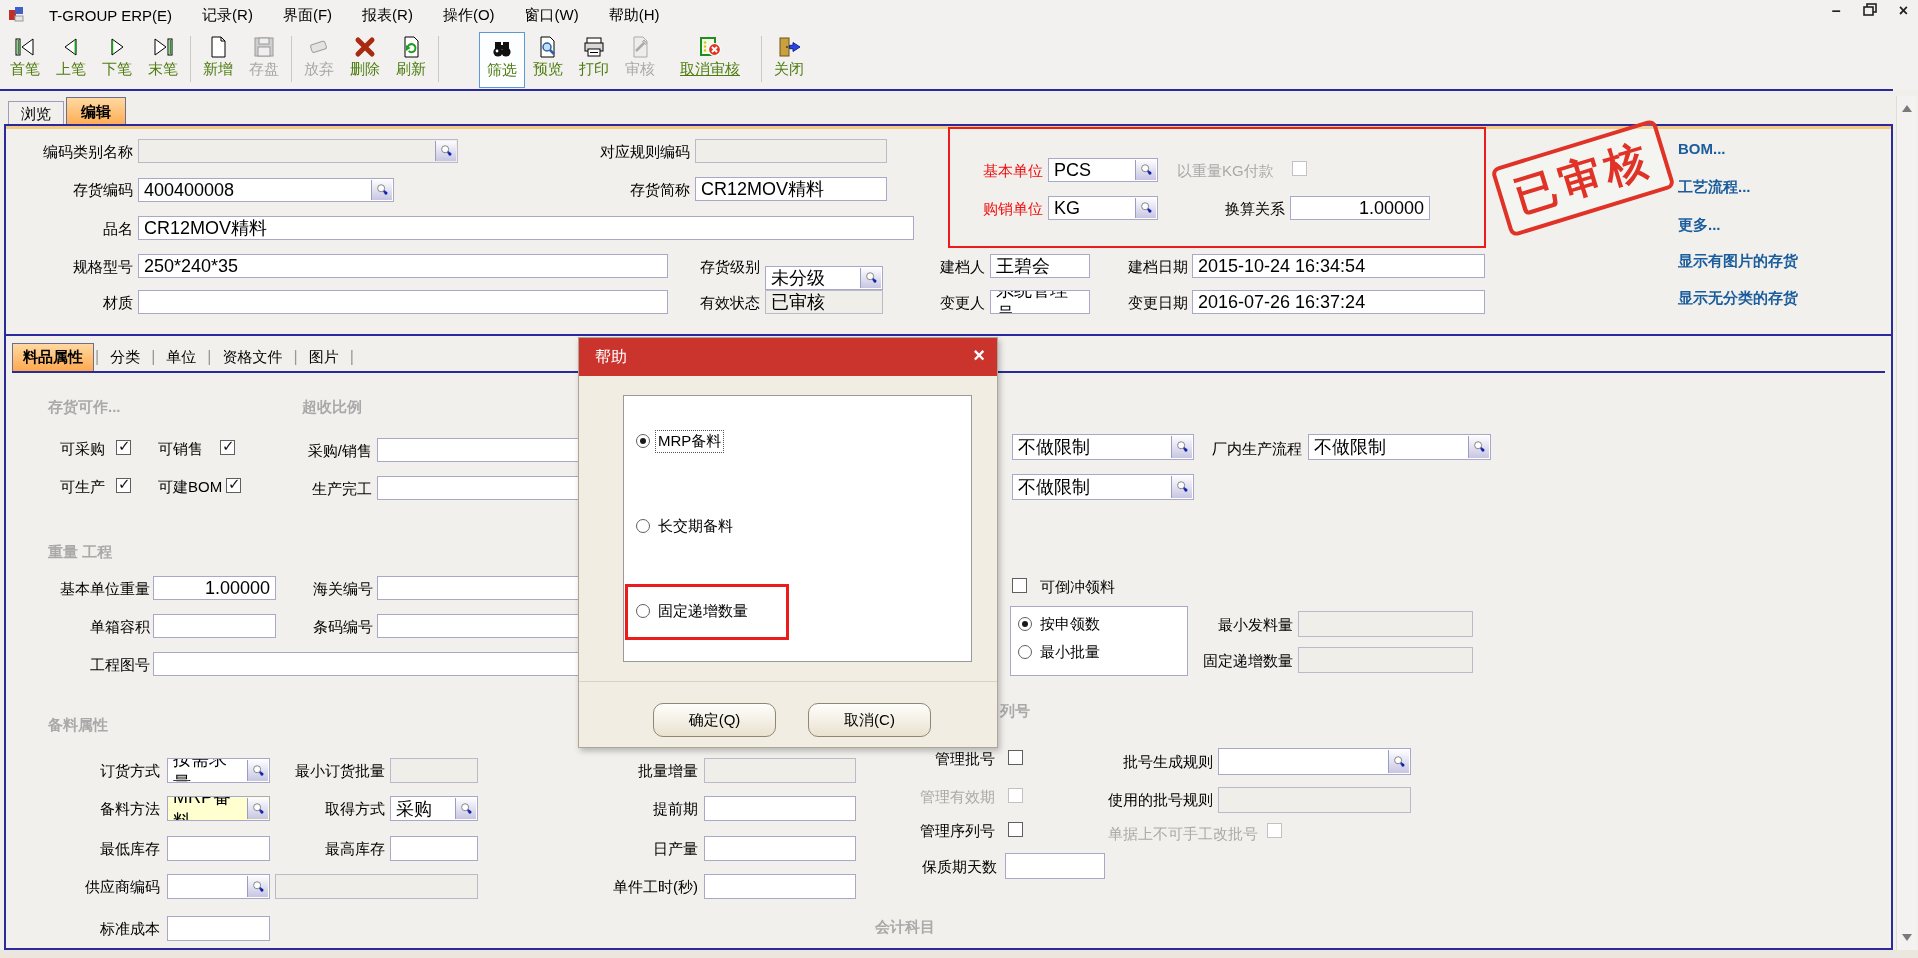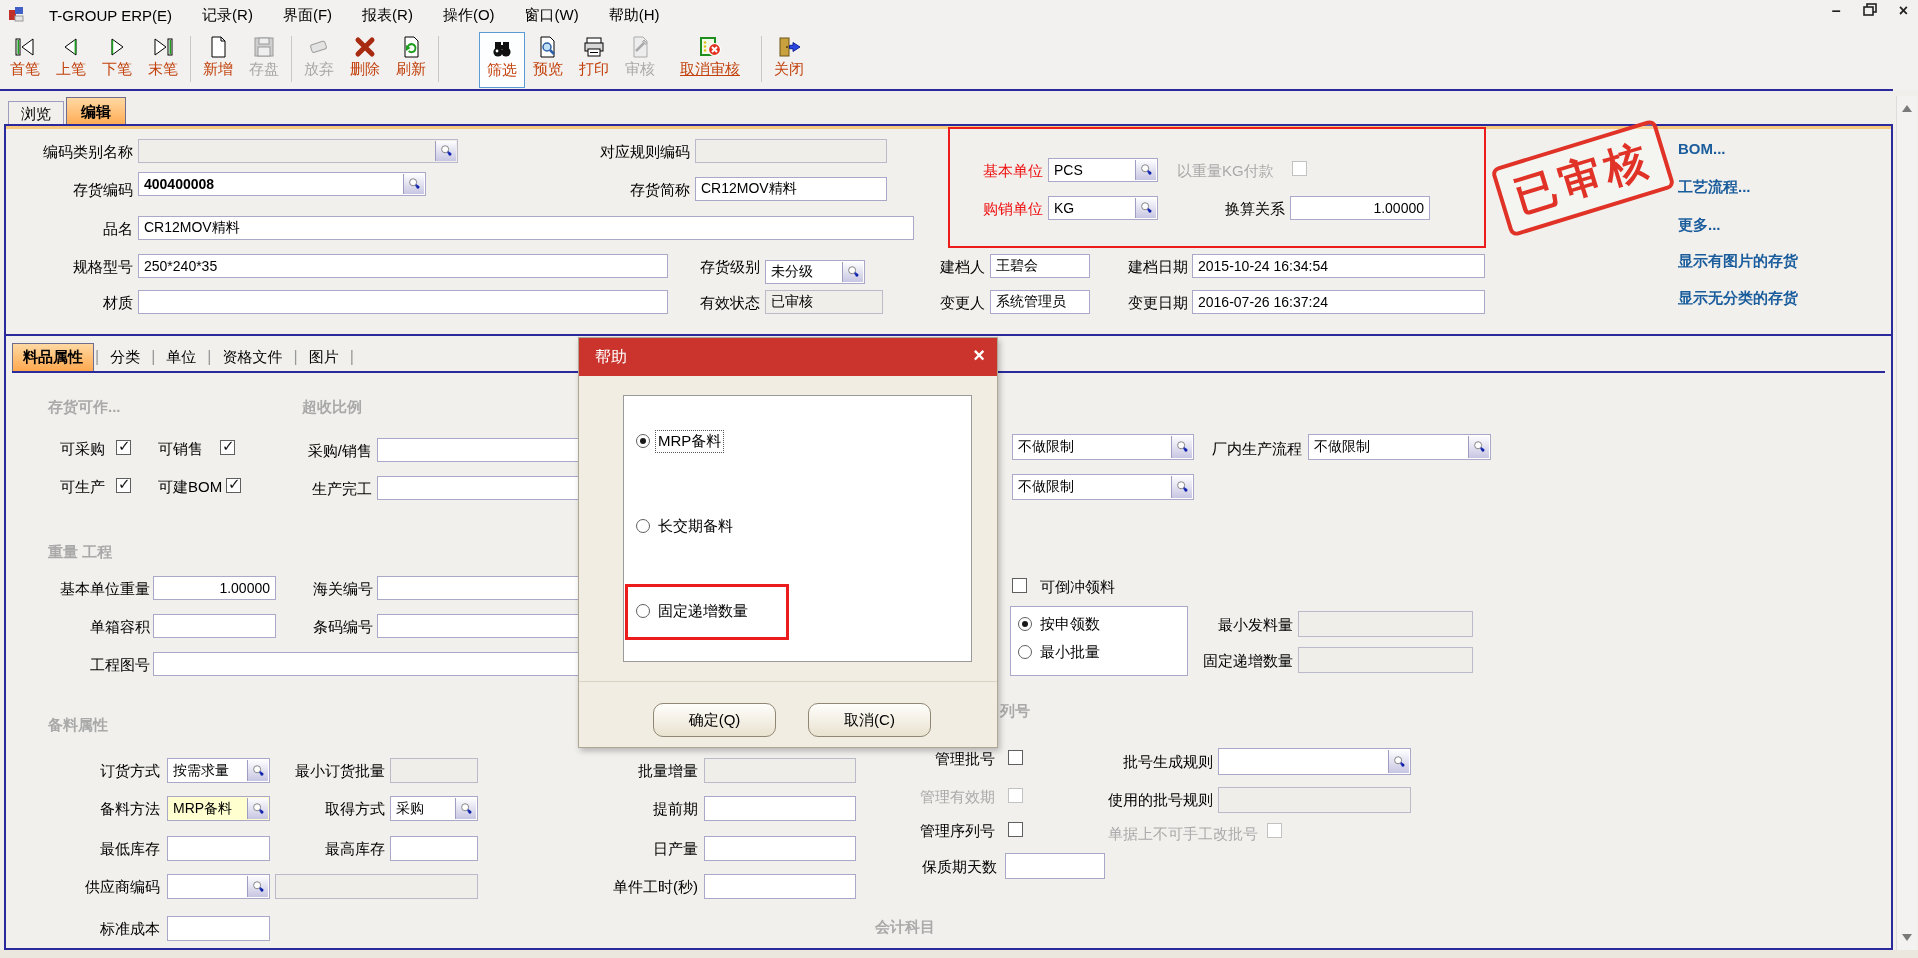--- a/index.html
+++ b/index.html
@@ -13,21 +13,21 @@
   .menubar .logo { margin:0 10px 0 8px; }
   .menu-item { padding:4px 15px; cursor:default; white-space:nowrap; }
   .win-controls { position:absolute; right:10px; top:2px; display:flex; gap:22px;
     font-size:16px; font-weight:bold; color:#222; align-items:center; }
   .win-controls span { cursor:default; }
 
   
   .toolbar { position:absolute; left:0; top:30px; width:1918px; height:60px;
     background:#F2F1EF; display:flex; align-items:flex-start; padding:2px 0 0 2px; }
   .tbtn { width:46px; height:56px; display:flex; flex-direction:column; align-items:center;
-    justify-content:flex-start; font-size:15px; color:#c2410c; white-space:nowrap; padding-top:2px; }
+    justify-content:flex-start; font-size:15px; color:#4d7c0f; white-space:nowrap; padding-top:2px; }
   .tbtn.wide { width:94px;text-decoration:underline; }
   .tbtn.dis { color:#A8A8A8; }
   .tbtn.hl { border:1px solid #5B9BD5; background:#FDFEFF;margin-left:36px; }
   .tbtn svg { display:block; }
   .tsep { width:1px; height:46px; background:#C9C8C4; margin:4px 4px 0 4px; }
 
   
   .vtabs { position:absolute; left:8px; top:97px; display:flex; align-items:flex-end; }
   .vtab { font-size:15px; padding:3px 12px 4px 12px; border:1px solid #9E9DBD; border-bottom:none;
     background:#F1F0ED; margin-right:2px; }
@@ -49,21 +49,21 @@
     border:1px solid #6E6D8E; border-bottom:none; }
   .dtab-sep { color:#999; align-self:center; padding:0 1px; }
 
   
   .l { position:absolute; font-size:15px; color:#000; white-space:nowrap; }
   .lr { text-align:right; }
   .l.red { color:#EE1010; }
   .l.dim { color:#A9A9A9; }
   .sech { position:absolute; font-size:15px; font-weight:bold; color:#A9A9A9; white-space:nowrap; }
   .i { position:absolute; height:24px; background:#FFFFFF; border:1px solid #A9A8C9;
-    font-size:14px; padding:1px 5px; display:flex; align-items:center; overflow:hidden; }
+    font-size:18px; padding:1px 5px; display:flex; align-items:center; overflow:hidden; }
   .i.ig { background:#EFEEE9; border-color:#BBBACB; }
   .i.iy { background:#FFFFCF; }
   .i.vr { justify-content:flex-end; }
   .i.haslk { padding-right:25px; }
   .lkbtn { position:absolute; top:1px; right:1px; bottom:1px; width:21px;
     background:linear-gradient(#FDFDFF,#C7C6E2); border-left:1px solid #9E9CC0;
     display:flex; align-items:center; justify-content:center; }
   .cbx { position:absolute; width:15px; height:15px; background:#fff; border:1px solid #5F5F5F; }
   .cbx.c::after { content:"✓"; position:absolute; left:1px; top:-4px; font-size:15px; font-weight:bold; color:#111; }
   .cbx.dis { border-color:#C2C2C2; }
@@ -279,21 +279,21 @@
           <circle cx="12.5" cy="11.5" r="1.8" fill="#1122AA"></circle>
         </svg>
       </span>
   </div>
   <span class="l lr" style="left:580px;top:143px;width:110px;">对应规则编码</span>
   <div class="i ig" style="left:695px;top:139px;width:192px;">
       <span></span>
     </div>
 
   <span class="l lr" style="left:20px;top:181px;width:113px;">存货编码</span>
-  <div class="i haslk" style="left:138px;top:172px;width:288px;font-weight:bold;">
+  <div class="i haslk" style="left:138px;top:178px;width:256px;">
     <span>400400008</span>
     <span class="lkbtn">
         <svg width="14" height="14" viewBox="0 0 16 16">
           <circle cx="7" cy="6" r="4" fill="#fff" stroke="#777"></circle>
           <path d="M10 9 L13 12" stroke="#2233BB" stroke-width="2.5"></path>
           <circle cx="12.5" cy="11.5" r="1.8" fill="#1122AA"></circle>
         </svg>
       </span>
   </div>
   <span class="l lr" style="left:580px;top:181px;width:110px;">存货简称</span>
@@ -304,21 +304,21 @@
   <span class="l lr" style="left:20px;top:220px;width:113px;">品名</span>
   <div class="i" style="left:138px;top:216px;width:776px;">
       <span>CR12MOV精料</span>
     </div>
 
   <span class="l lr" style="left:20px;top:258px;width:113px;">规格型号</span>
   <div class="i" style="left:138px;top:254px;width:530px;">
       <span>250*240*35</span>
     </div>
   <span class="l lr" style="left:660px;top:258px;width:100px;">存货级别</span>
-  <div class="i haslk" style="left:765px;top:260px;width:100px;">
+  <div class="i haslk" style="left:765px;top:266px;width:118px;">
     <span>未分级</span>
     <span class="lkbtn">
         <svg width="14" height="14" viewBox="0 0 16 16">
           <circle cx="7" cy="6" r="4" fill="#fff" stroke="#777"></circle>
           <path d="M10 9 L13 12" stroke="#2233BB" stroke-width="2.5"></path>
           <circle cx="12.5" cy="11.5" r="1.8" fill="#1122AA"></circle>
         </svg>
       </span>
   </div>
   <span class="l lr" style="left:900px;top:258px;width:85px;">建档人</span>

